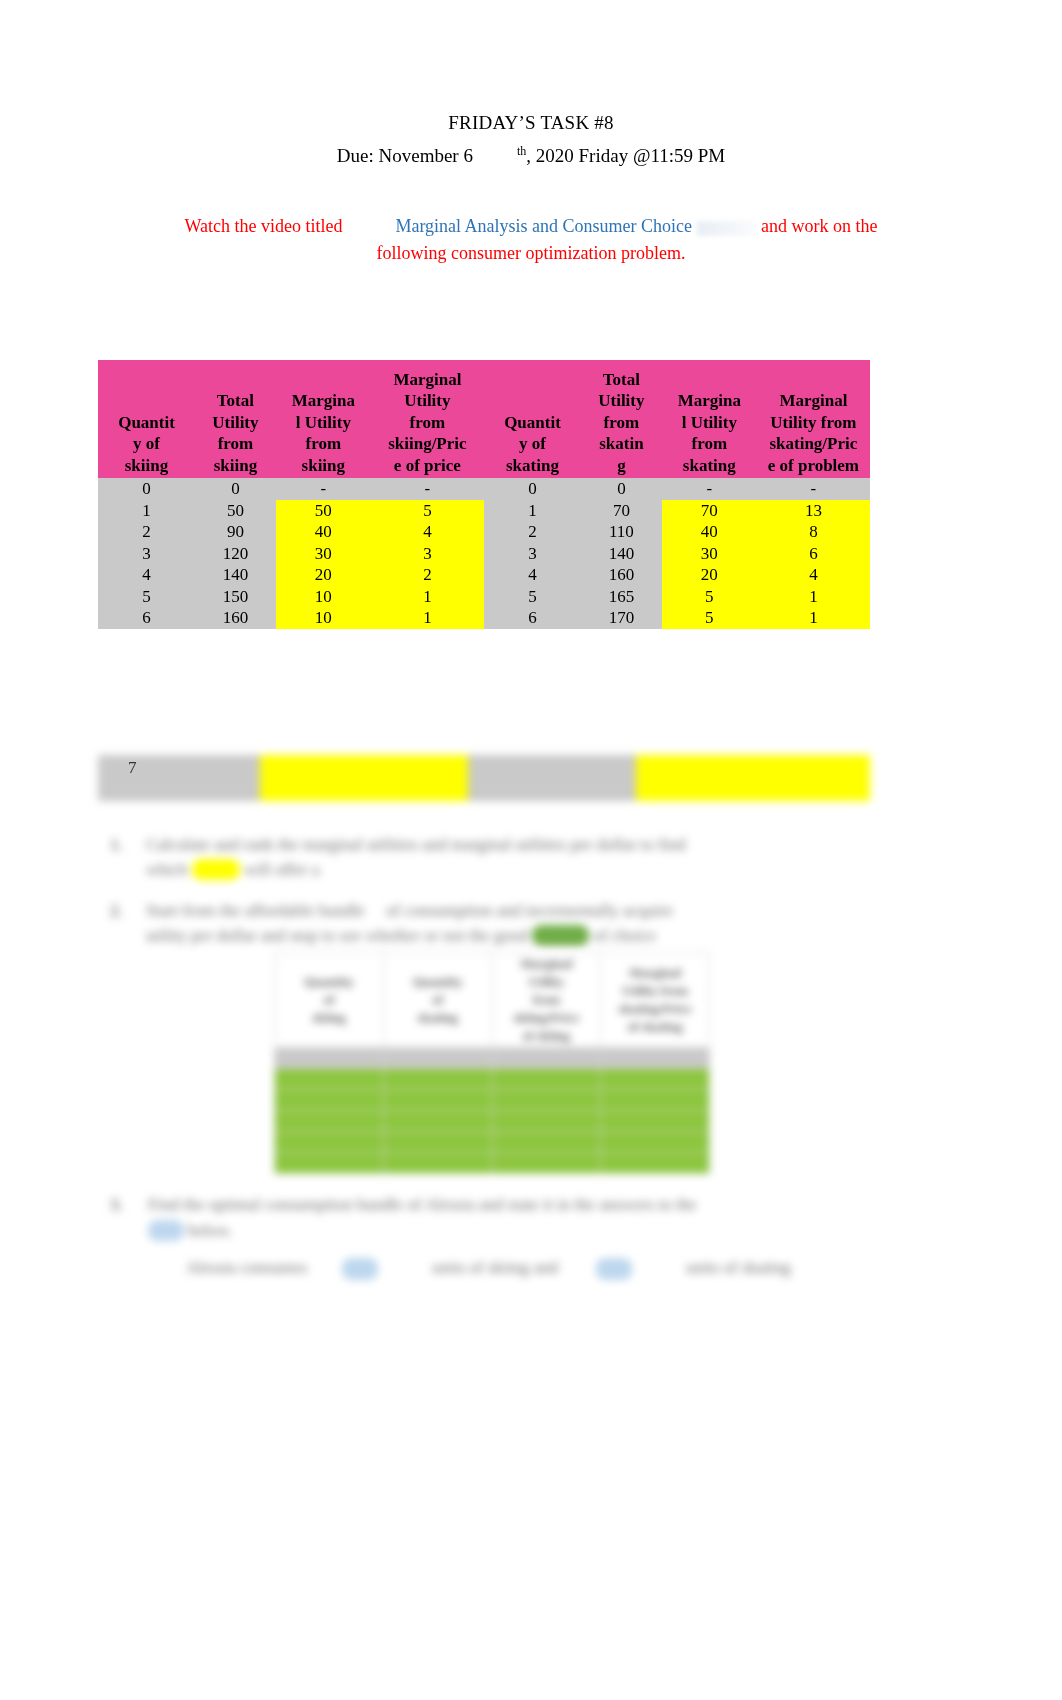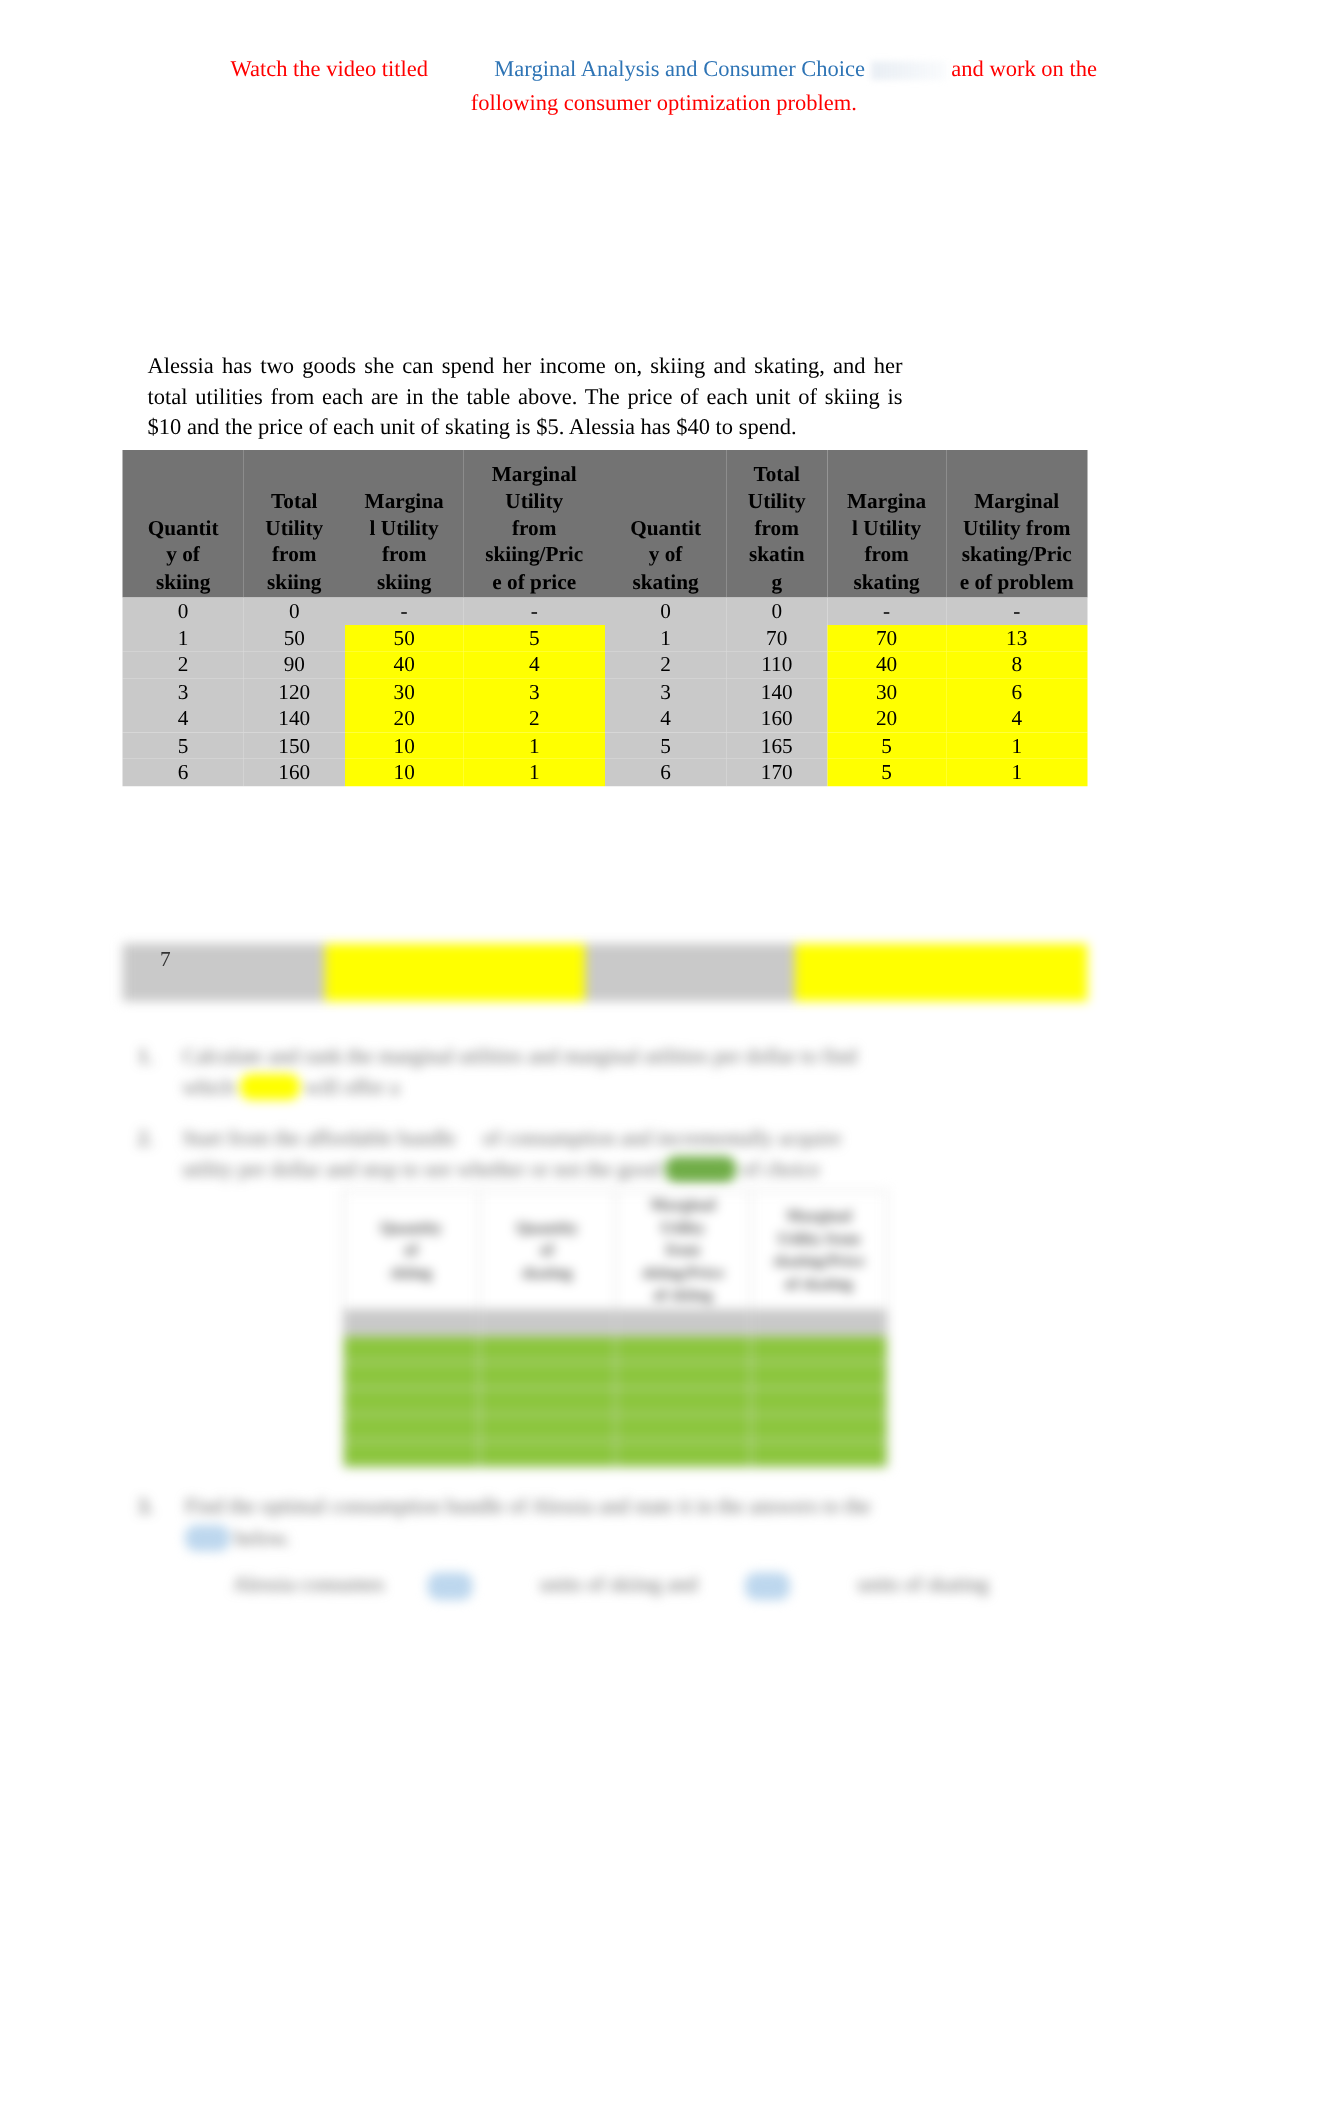--- a/index.html
+++ b/index.html
@@ -45,21 +45,21 @@
   }
 
   
   .tbl-wrap { position: absolute; left: 98px; top: 360px; width: 772px; }
   table.main { border-collapse: collapse; width: 772px; table-layout: fixed; }
   table.main th, table.main td {
     text-align: center; vertical-align: bottom;
     font-size: 17px; line-height: 21.5px;
     padding: 0 2px; border: none;
   }
-  table.main thead th { background: #737373; height: 118px; vertical-align: bottom; padding-bottom: 2px; }
+  table.main thead th { background: #ec4899; height: 118px; vertical-align: bottom; padding-bottom: 2px; }
   table.main tbody td { background: #C9C9C9; height: 21.5px; }
   td.hl, th.hl-head { background: #FFFF00 !important; }
   tbody tr.r0 td.hl { background: #C9C9C9 !important; }
 
   .col-q { width: 96px; }
   .col-tu { width: 80px; }
   .col-mu { width: 94px; }
   .col-mup { width: 112px; }
 
   
@@ -87,31 +87,34 @@
   table.green tbody tr.grayrow td { background: #C9C9C9; }
 
   .bot-block { position: absolute; left: 140px; top: 1192px; width: 720px; font-size: 17px; line-height: 26px; color: #3a3a3a; }
   .final-line { position: absolute; left: 186px; top: 1258px; width: 760px; font-size: 17px; color: #3a3a3a; }
 </style>
 </head>
 <body>
 
 <div class="page">
 
+  <div class="title-block">
+    <div class="doc-title">FRIDAY’S TASK #8</div>
+    <div class="doc-subtitle"><span>Due: November 6</span><span class="gap-sm"></span><span class="sup">th</span><span>, 2020 Friday @11:59 PM</span></div>
+  </div>
 
   <div class="instr">
     <span>Watch the video titled</span>
     <span class="gap-sm"></span>
     <span class="vid-title">Marginal Analysis and Consumer Choice</span>
     <span class="blur-strip"></span>
     <span>and work on the</span>
     <div>following consumer optimization problem.</div>
   </div>
 
-  <div class="para">Alessia has two goods she can spend her income on, skiing and skating, and her total utilities from each are in the table above. The price of each unit of skiing is $10 and the price of each unit of skating is $5. Alessia has $40 to spend.</div>
 
   <div class="tbl-wrap">
     <table class="main">
       <thead>
         <tr>
           <th class="col-q">
               <div>Quantit</div>
               <div>y of</div>
               <div>skiing</div>
             </th>

